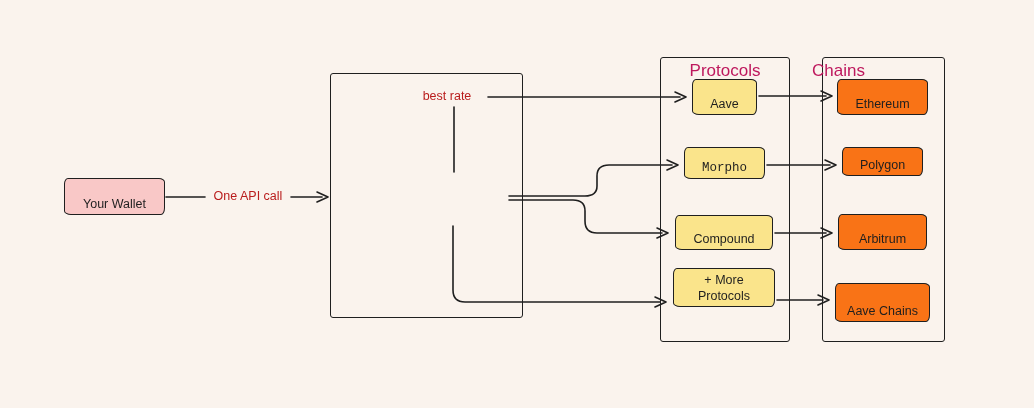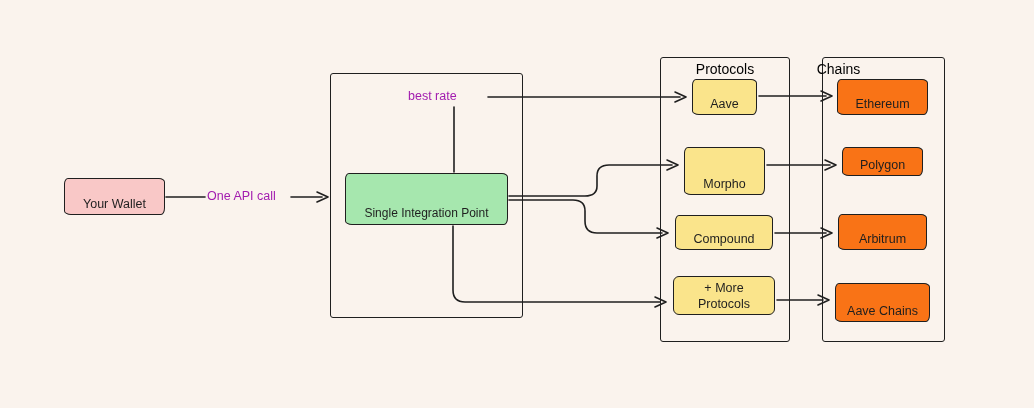--- a/index.html
+++ b/index.html
@@ -32,27 +32,28 @@
   .container-box{
     position:absolute;
     border:1.6px solid #1f1f1f;
     border-radius:3px;
     background:transparent;
     box-sizing:border-box;
   }
   .col-title{
     position:absolute;
     text-align:center;
-    font-size:14px;
-    color:#000000;
+    font-size:17px;
+    color:#be185d;
   }
   .edge-label{
     position:absolute;
     font-size:12.5px;
-    color:#a21caf;
+    color:#b91c1c;
+    text-align:center;
     white-space:nowrap;
   }
 </style>
 </head>
 <body>
 
 <div class="stage">
 
   <svg class="wires" width="1034" height="408" viewBox="0 0 1034 408">
     <defs>
@@ -77,37 +78,34 @@
 
   <div class="node pink" style="left:64px;top:178px;width:101px;height:37px;">
     <span>Your Wallet</span>
   </div>
 
   <div class="edge-label" style="left:207px;top:189px;width:82px;">One API call</div>
   <div class="edge-label" style="left:408px;top:89px;width:78px;">best rate</div>
 
   <div class="container-box" style="left:330px;top:73px;width:193px;height:245px;"></div>
 
-  <div class="node green" style="left:345px;top:173px;width:163px;height:52px;">
-    <span>Single Integration Point</span>
-  </div>
 
   <div class="container-box" style="left:660px;top:57px;width:130px;height:285px;"></div>
   <div class="col-title" style="left:660px;top:61px;width:130px;">Protocols</div>
 
   <div class="node yellow" style="left:692px;top:79px;width:65px;height:36px;">
     <span>Aave</span>
   </div>
-  <div class="node yellow" style="left:684px;top:147px;width:81px;height:48px;">
+  <div class="node yellow" style="left:684px;top:147px;width:81px;height:32px;font-family:Liberation Mono, monospace;">
     <span>Morpho</span>
   </div>
   <div class="node yellow" style="left:675px;top:215px;width:98px;height:35px;">
     <span>Compound</span>
   </div>
-  <div class="node yellow" style="left:673px;top:276px;width:102px;height:39px;border-radius:6px;">
+  <div class="node yellow" style="left:673px;top:268px;width:102px;height:39px;">
     <span>+ More Protocols</span>
   </div>
 
   <div class="container-box" style="left:822px;top:57px;width:123px;height:285px;"></div>
   <div class="col-title" style="left:777px;top:61px;width:123px;">Chains</div>
 
   <div class="node white" style="left:837px;top:79px;width:91px;height:36px;">
     <span>Ethereum</span>
   </div>
   <div class="node white" style="left:842px;top:147px;width:81px;height:29px;">

